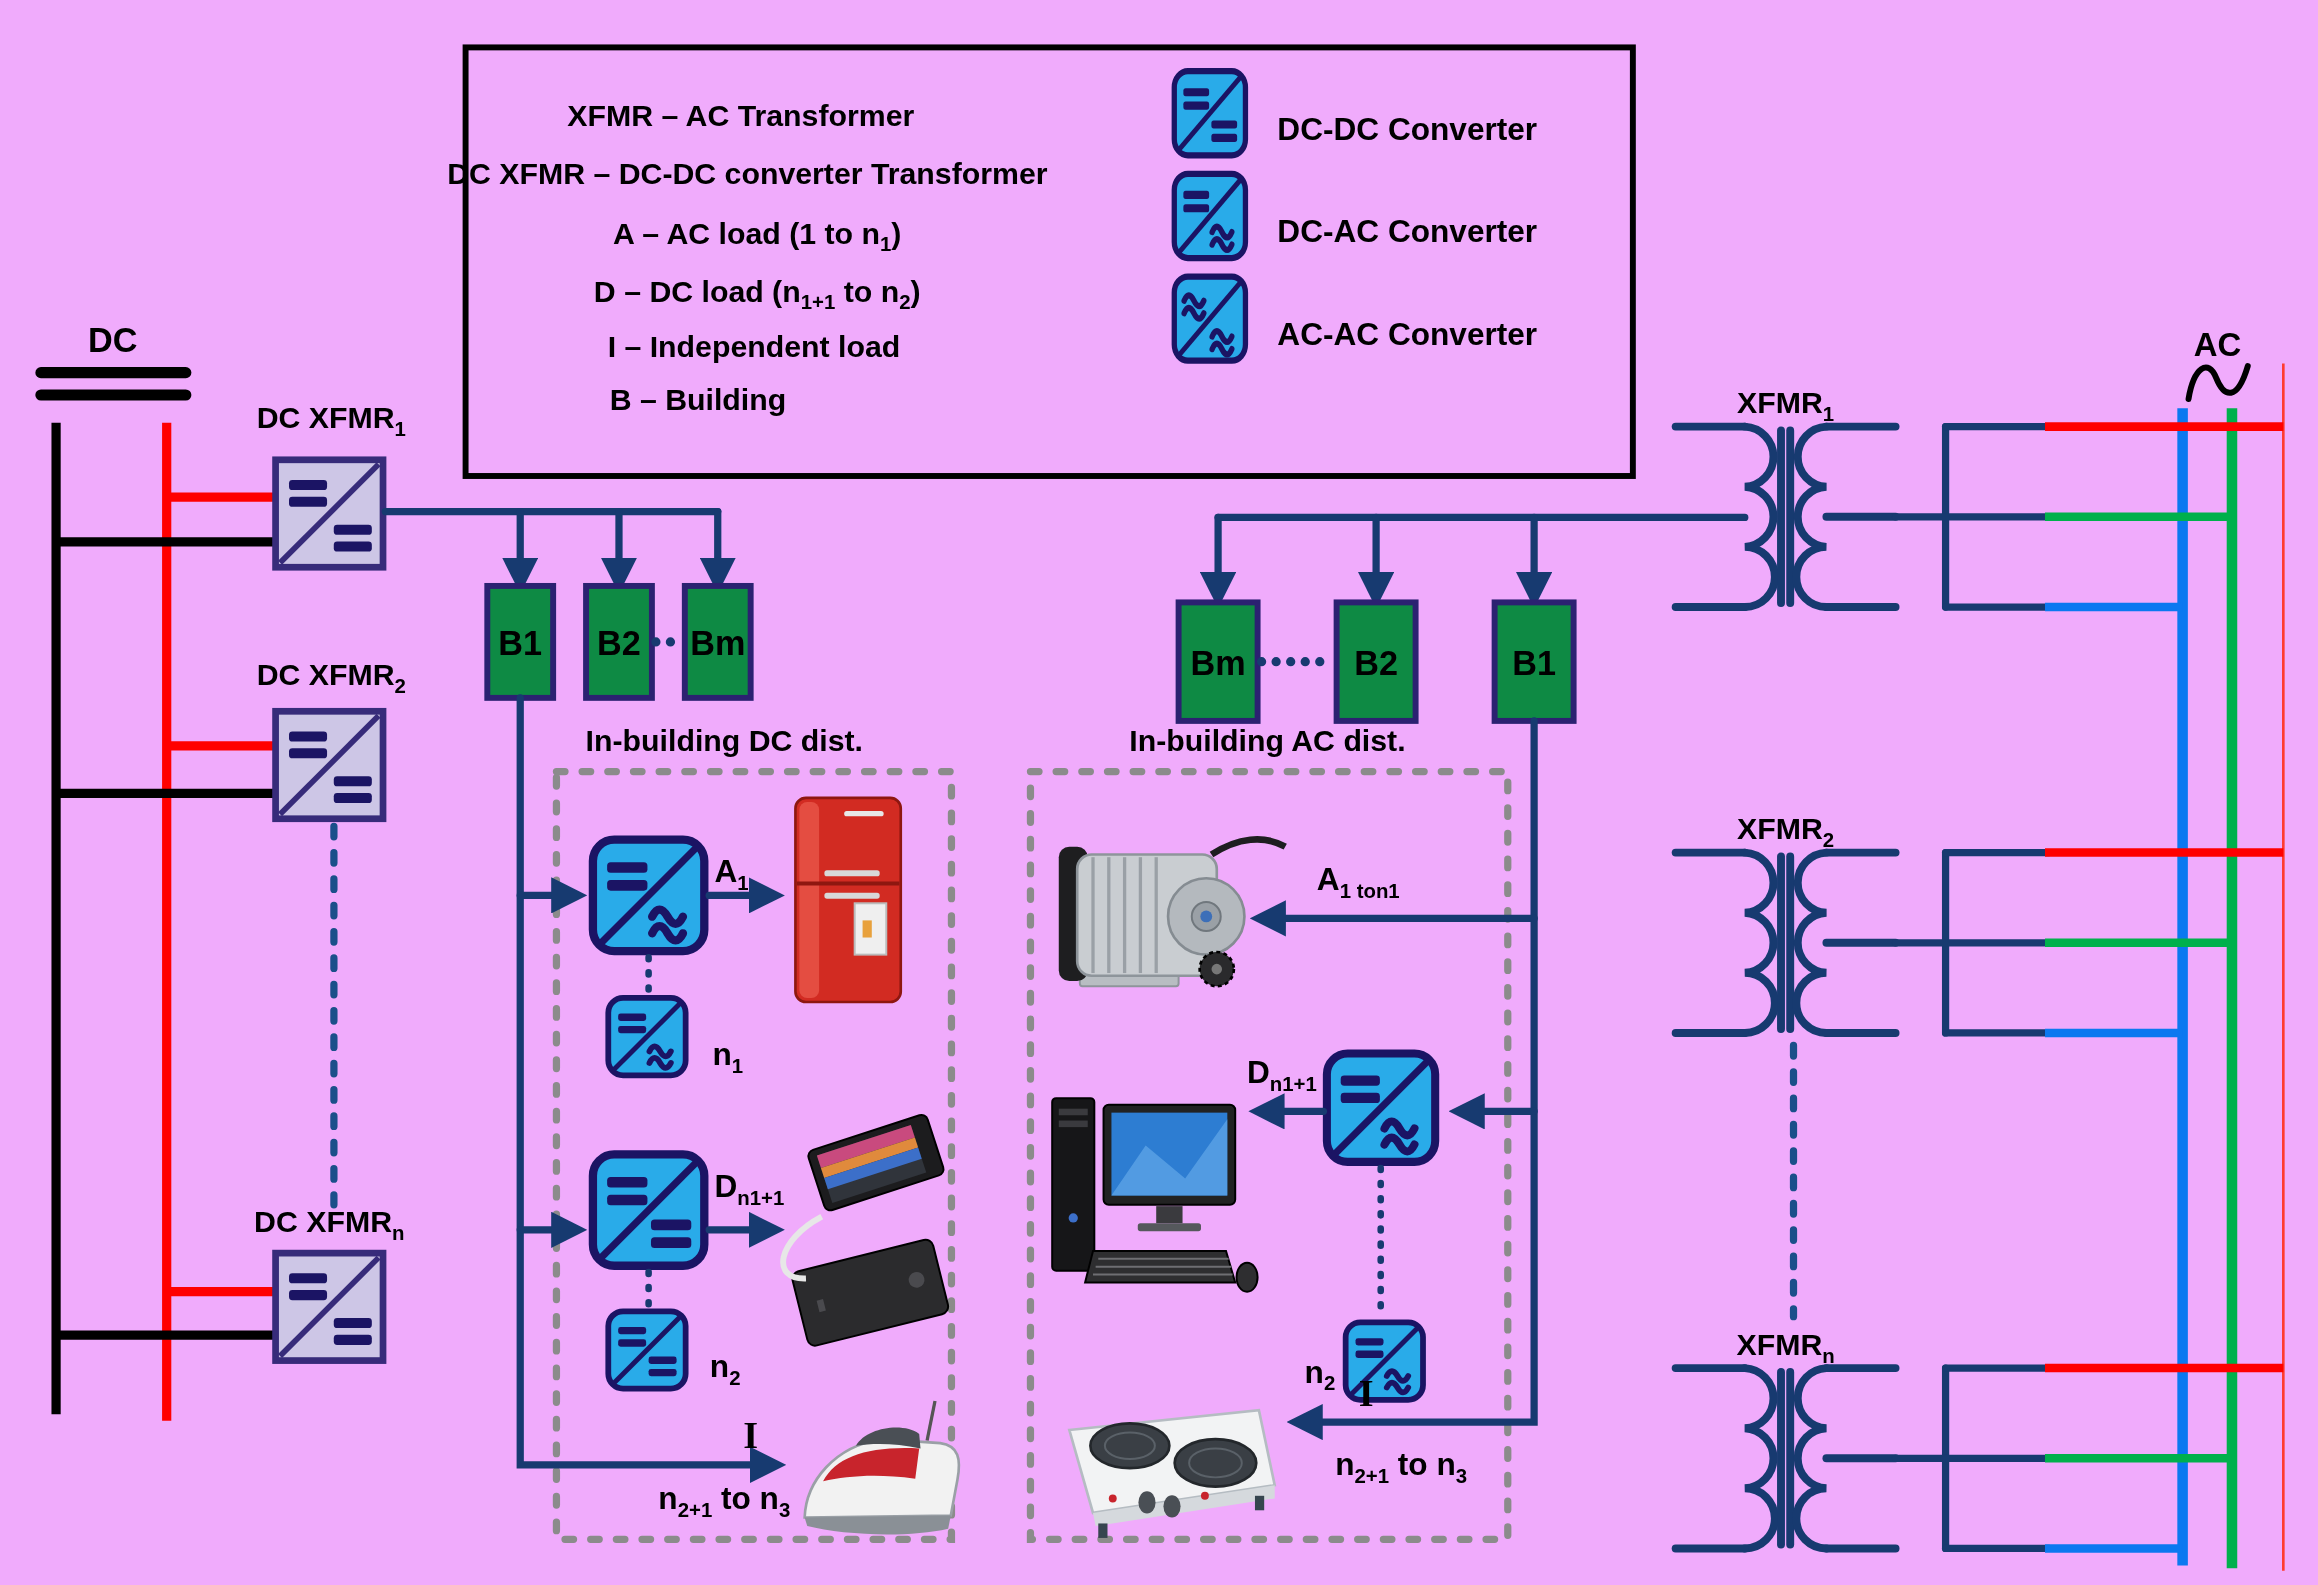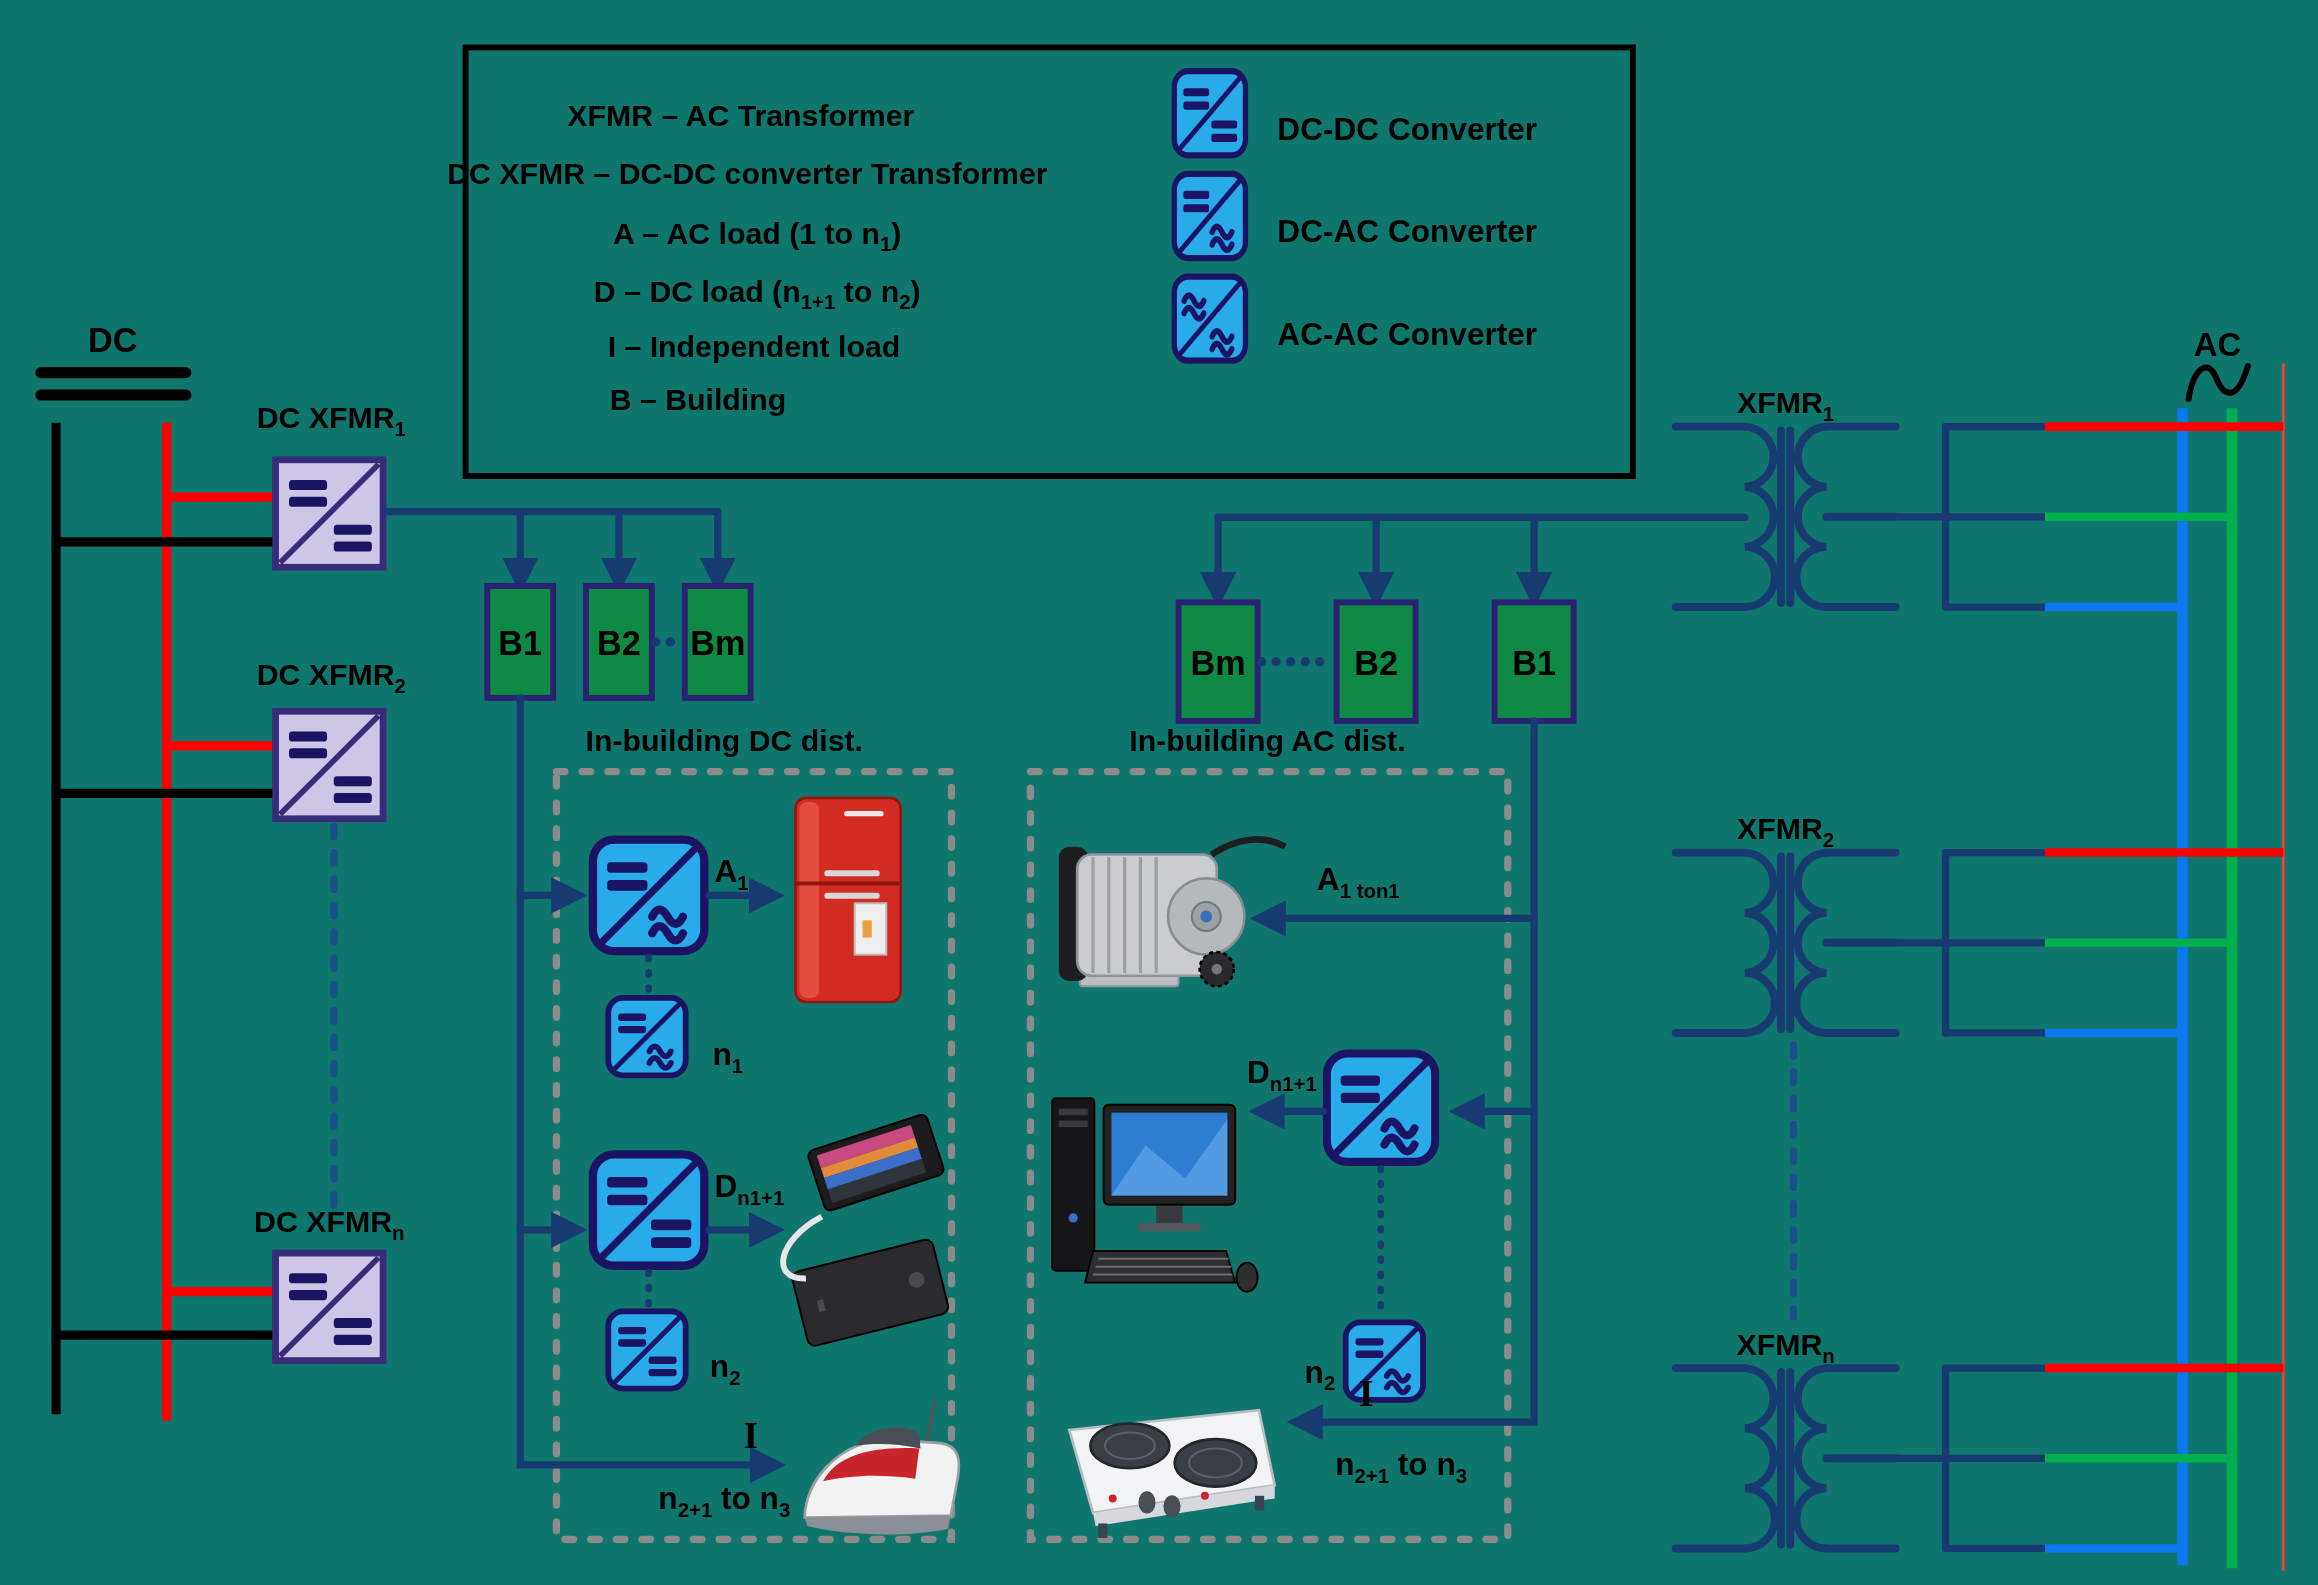--- a/index.html
+++ b/index.html
@@ -1,16 +1,16 @@
 <!DOCTYPE html>
 <html style="font-size:10.5px"><head>
 <meta charset="utf-8">
 <style>
   html,body{margin:0;padding:0;background:#fff;}
-  #stage{position:relative;width:2319px;height:1586px;background:#0f766e;overflow:hidden;}
+  #stage{position:relative;width:2319px;height:1586px;background:#f0abfc;overflow:hidden;}
   svg{position:absolute;left:0;top:0;}
   text{font-family:"Liberation Sans",sans-serif;font-weight:bold;fill:#000;}.t46{font-size:46px}.t48{font-size:48px}.t50{font-size:50px}
   .t52{font-size:52px}
   .sub{font-size:31px}
   .serifI{font-family:"Liberation Serif",serif;font-size:58px;font-weight:bold}
   .w-nv{stroke:#173A70;stroke-width:11;fill:none;stroke-linecap:round}
   .w-red{stroke:#FF0000;stroke-width:14;fill:none;stroke-linecap:butt}
   .w-blk{stroke:#000000;stroke-width:14;fill:none;stroke-linecap:butt}
   .busbar{stroke:#000000;stroke-width:17;stroke-linecap:round}
   .xline{stroke:#173A70;stroke-width:12;fill:none;stroke-linecap:round}

